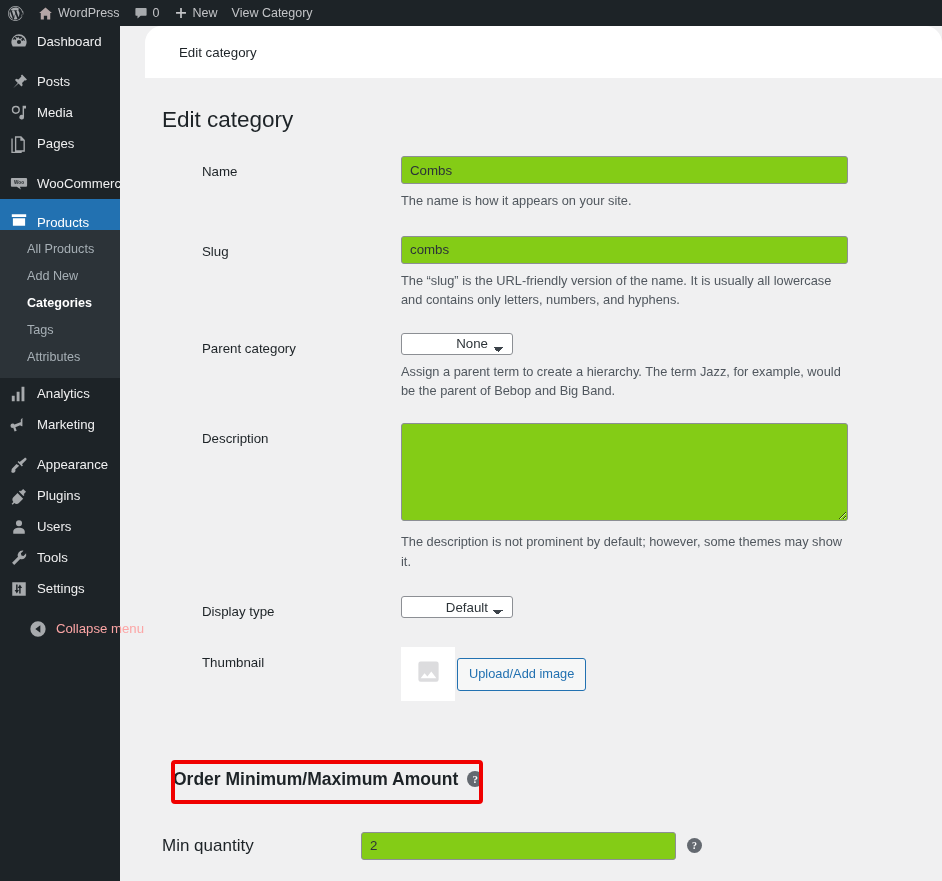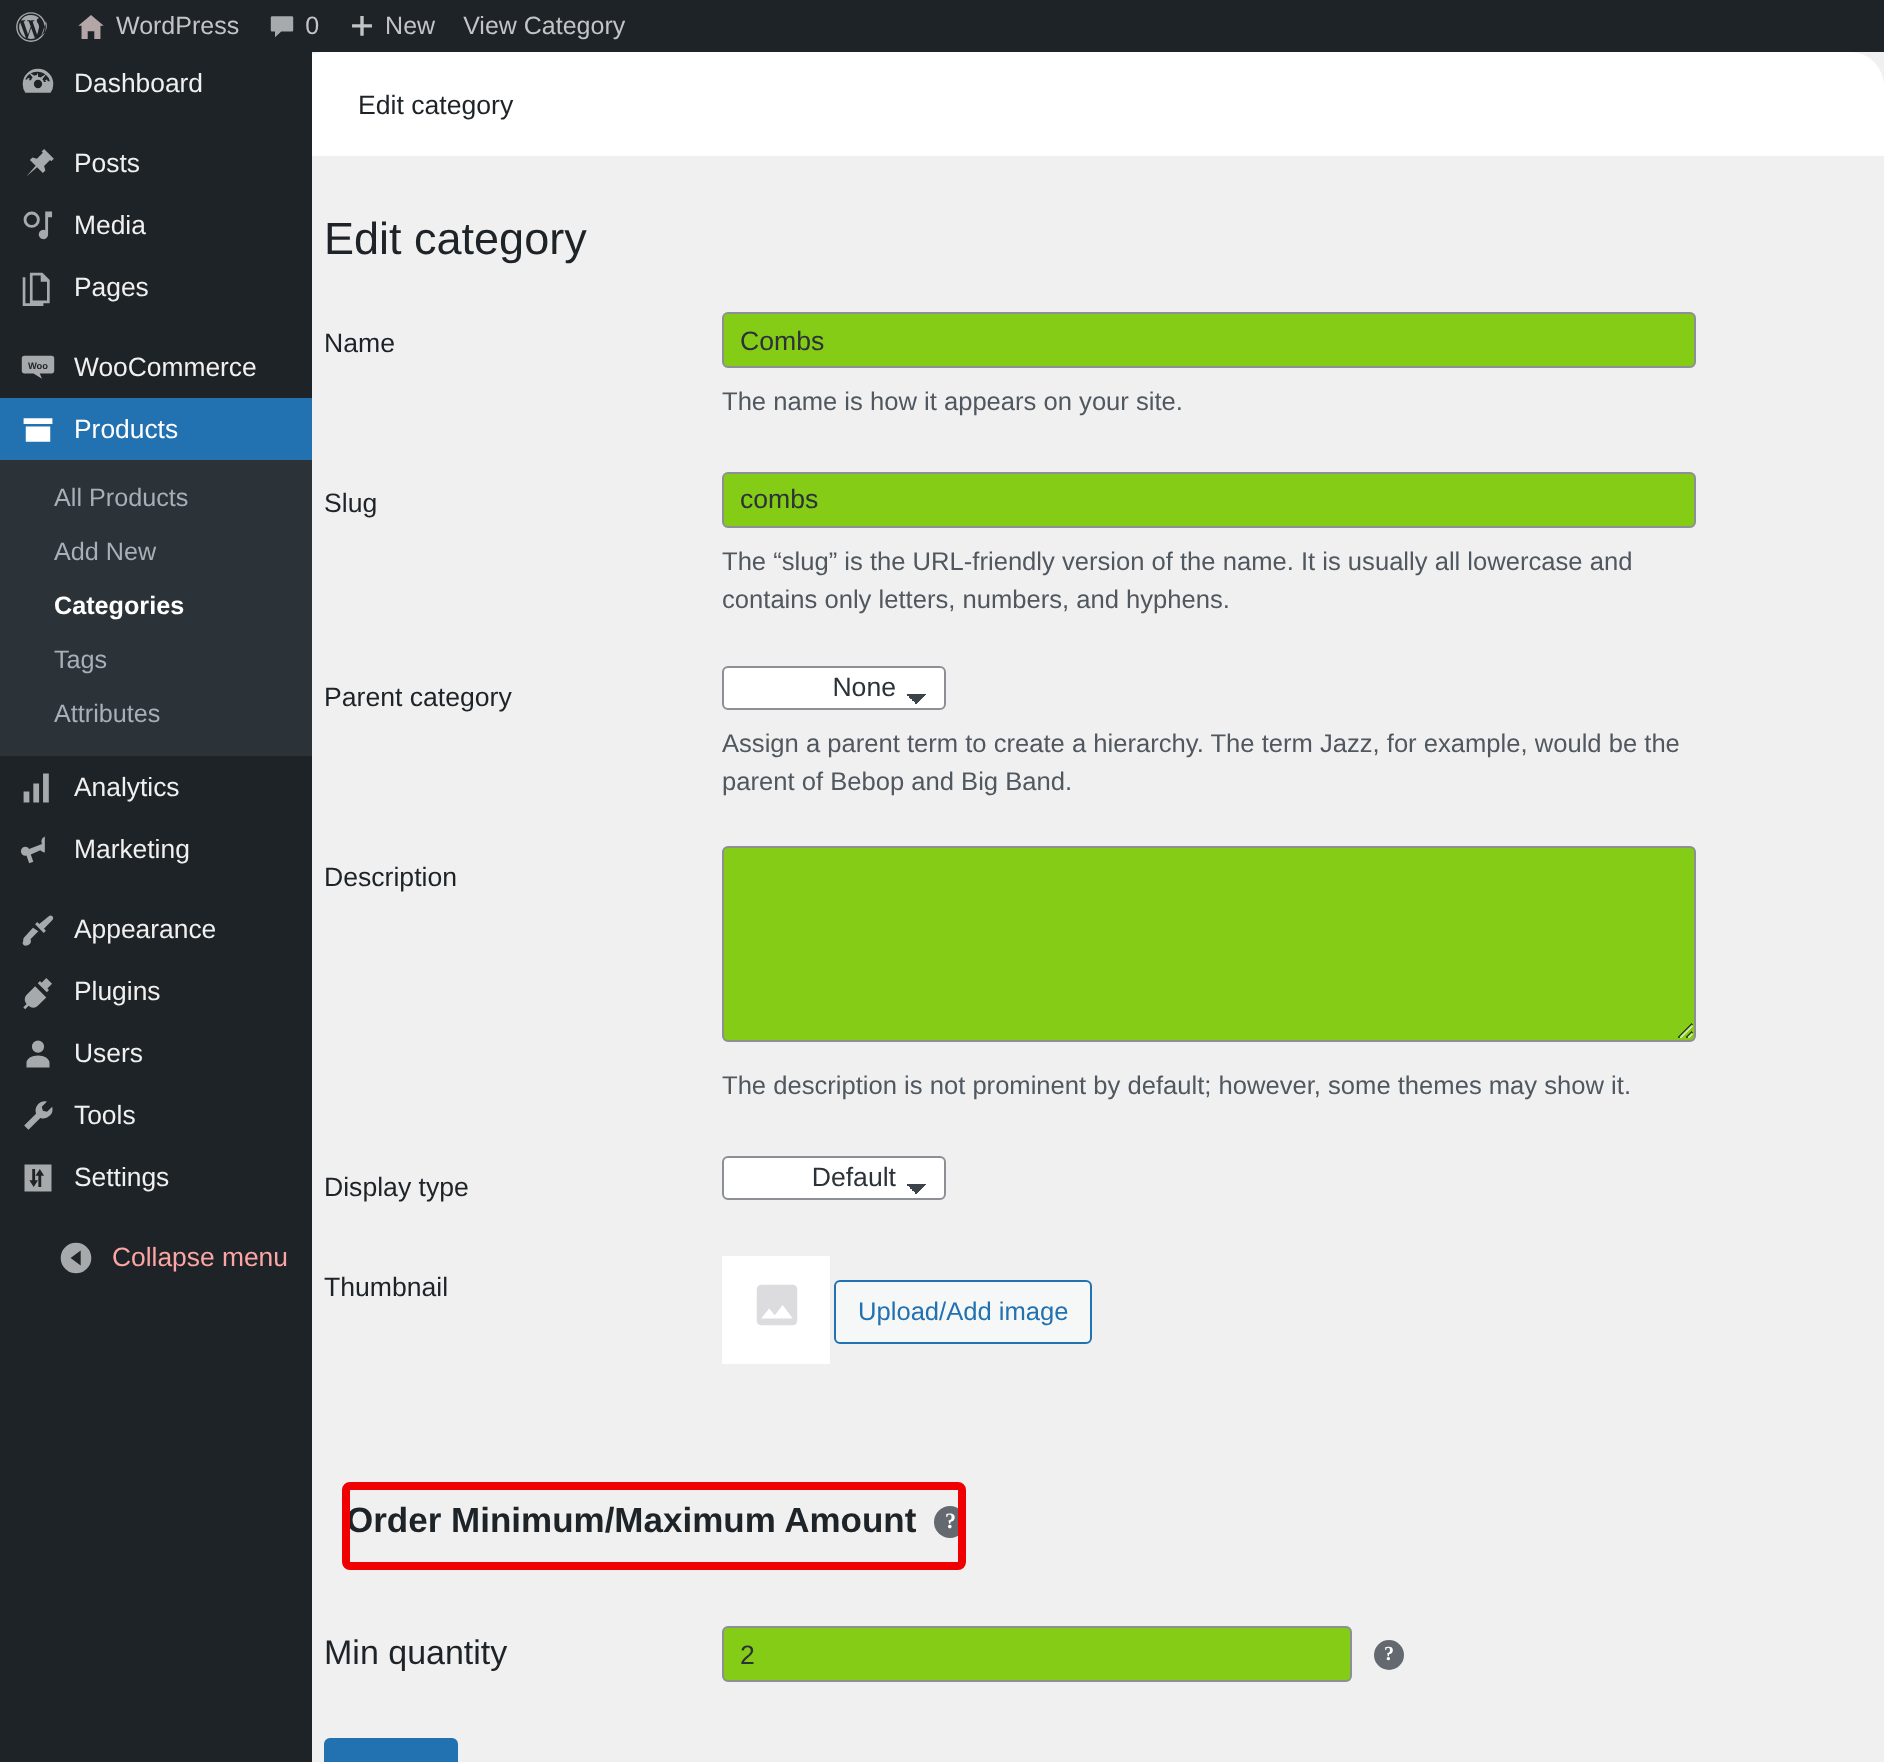--- a/index.html
+++ b/index.html
@@ -25,40 +25,40 @@
     height: 26px; padding: 0 7px; color: #c3c4c7; cursor: pointer;
     white-space: nowrap;
   }
   .wp-logo-svg { width: 17px; height: 17px; display: block; fill: #a7aaad; }
   .ab-home-icon { width: 15px; height: 15px; display:block; fill:#b4a6a6; }
   .ab-comment-icon { width: 14px; height: 14px; display:block; fill:#a7aaad; }
   .ab-plus-icon { width: 14px; height: 14px; display:block; fill:#c3c4c7; }
 
   
   #sidebar {
-    position: absolute; top: 26px; left: 0; width: 156px; bottom: 0;
+    position: absolute; top: 26px; left: 0; width: 120px; bottom: 0;
     background: #1d2327; z-index: 40;
   }
   .menu-group { padding: 0; }
   .menu-sep { height: 9px; }
   .menu-item {
     position: relative;
     display: flex; align-items: center;
     height: 31px; padding-left: 9px;
     color: #f0f0f1; font-size: 13.2px; cursor: pointer;
     white-space: nowrap;
   }
   .menu-item .mi-icon {
     width: 20px; height: 20px; margin-right: 8px;
     display: flex; align-items: center; justify-content: center;
     flex: 0 0 20px;
   }
   .menu-item .mi-icon svg { width: 18px; height: 18px; fill: #a7aaad; display:block; }
   .menu-item.current {
-    background: #2271b1; color: #fff; font-weight: 400;
+    background: #2271b1; color: #fff; font-weight: 400; align-items: flex-end;
   }
   .menu-item.current .mi-icon svg { fill: #fff; }
   .menu-item.current .arrow {
     position: absolute; right: -8px; top: 50%; margin-top: -8px;
     width: 0; height: 0;
     border-top: 8px solid transparent;
     border-bottom: 8px solid transparent;
     border-left: 8px solid #f0f0f1;
   }
   .submenu { background: #2c3338; padding: 6px 0 7px 0; }
@@ -83,21 +83,21 @@
   }
   #topbar .tb-link { cursor: pointer; }
   #page { padding: 0 0 0 17px; }
   h1.page-title {
     font-size: 22.5px; font-weight: 400; color: #1d2327;
     margin: 27px 0 22px 0; padding: 0; line-height: 1.3;
   }
 
   
   .form-table { width: 100%; }
-  .form-row { display: flex; align-items: flex-start; }
+  .form-row { display: flex; align-items: flex-start; margin-left: 40px; }
   .form-row .lbl {
     width: 199px; flex: 0 0 199px;
     font-size: 13.3px; color: #1d2327; font-weight: 400;
     padding-top: 7px; line-height: 1.4;
   }
   .form-row .fld { flex: 1 1 auto; padding-right: 94px; }
 
   input.txt, textarea.txt {
     width: 100%; background: #84cc16;
     border: 1px solid #8c8f94; border-radius: 3px;

